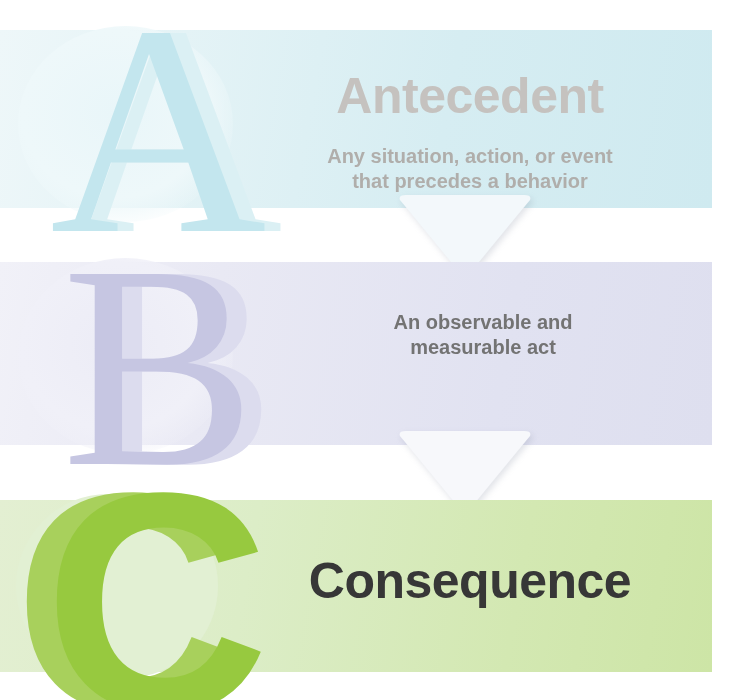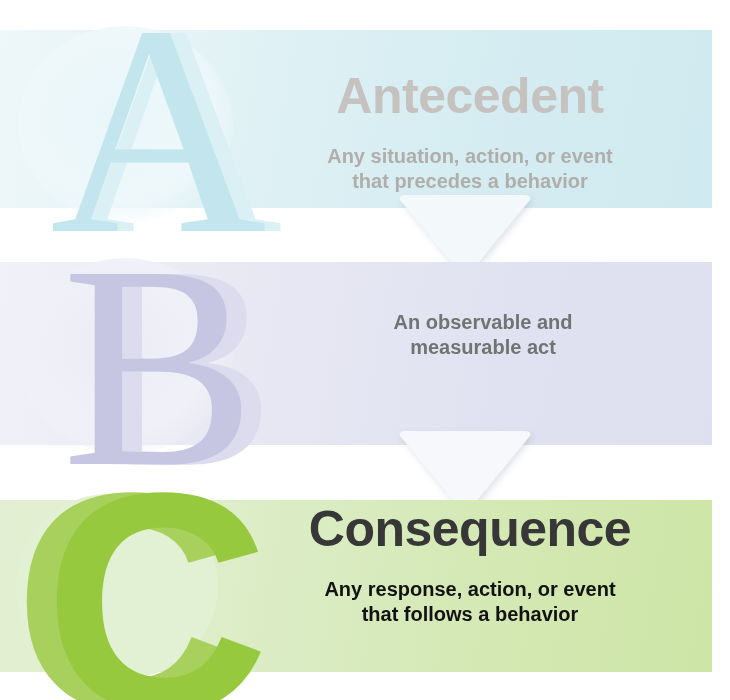--- a/index.html
+++ b/index.html
@@ -138,21 +138,21 @@
   }
 
   .text-a { left: 240px; top: 53px; width: 460px; }
   .text-a .heading  { font-size: 50px; color: #c5c2bf; }
   .text-a .subtitle { color: #b0aeab; }
 
   .text-b { left: 268px; top: 288px; width: 430px; }
   .text-b .heading  { font-size: 49px; color: #c0c0c0; }
   .text-b .subtitle { color: #737373; }
 
-  .text-c { left: 240px; top: 486px; width: 460px; }
+  .text-c { left: 240px; top: 538px; width: 460px; }
   .text-c .heading  { font-size: 50px; color: #373737; }
   .text-c .subtitle { color: #121212; }
 </style>
 </head>
 <body>
 
 <div id="canvas">
 
   <div class="band band-a"></div>
   <div class="blob blob-a"></div>
@@ -187,17 +187,15 @@
     </svg>
   </div>
 
   <div class="band band-c"></div>
   <div class="blob blob-c"></div>
   <div class="glyph glyph-sans letter-c-ghost">C</div>
   <div class="glyph glyph-sans letter-c-main">C</div>
 
   <div class="textblock text-c">
     <p class="heading">Consequence</p>
-    <p class="subtitle">Any response, action, or event
-that follows a behavior</p>
   </div>
 
 </div>
 
 </body></html>

